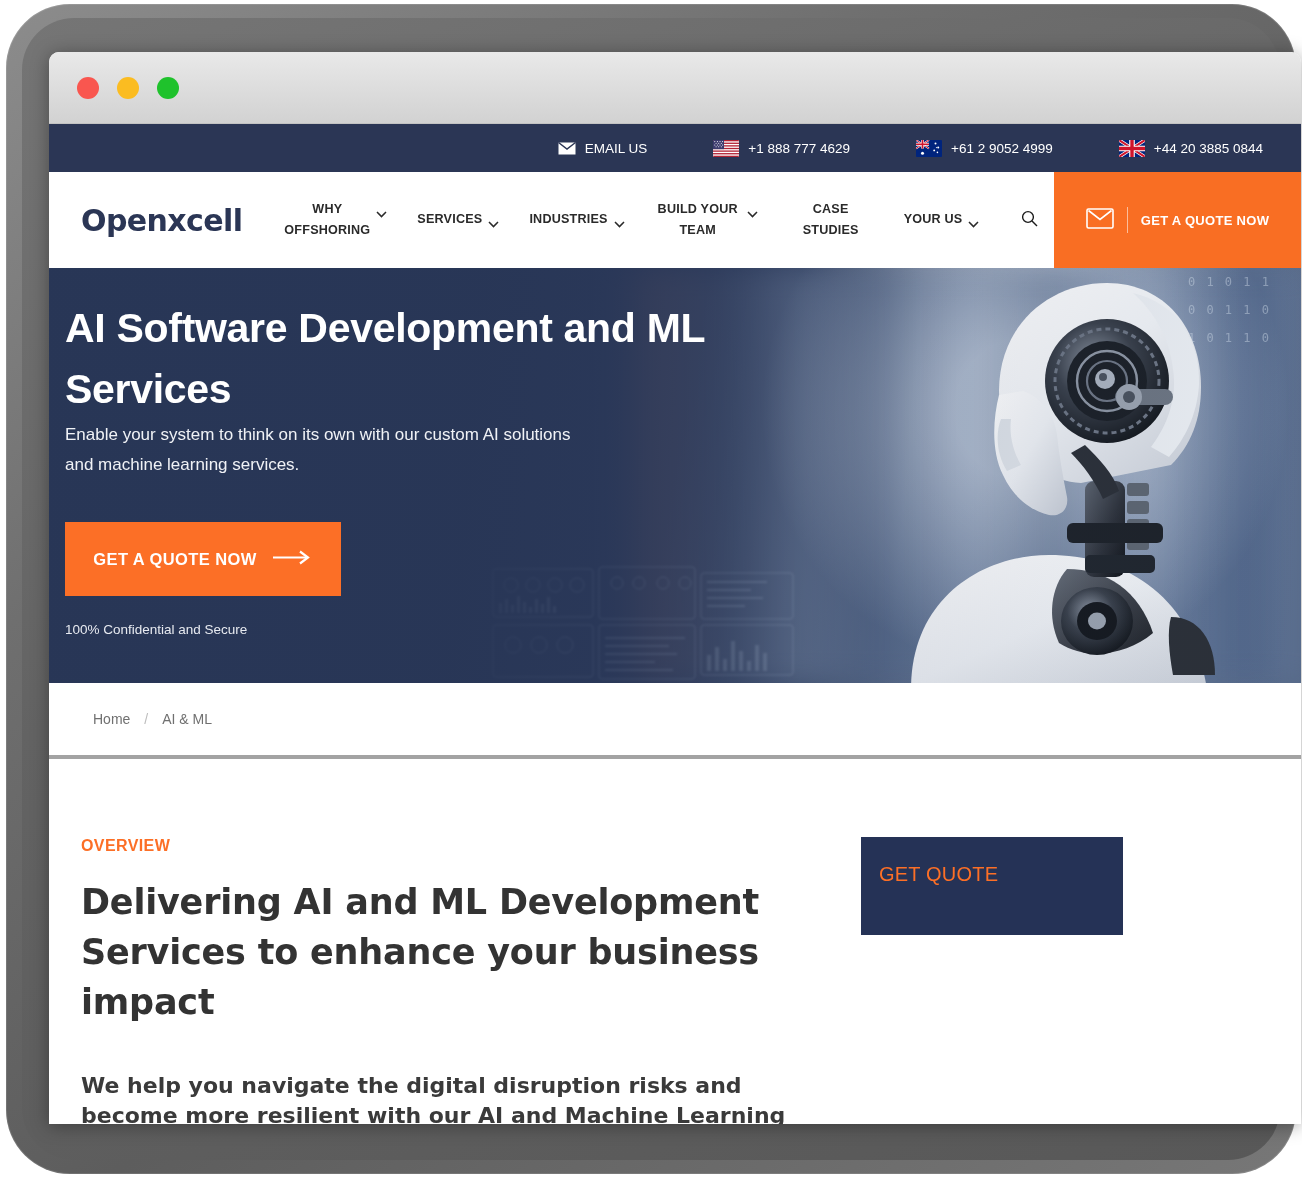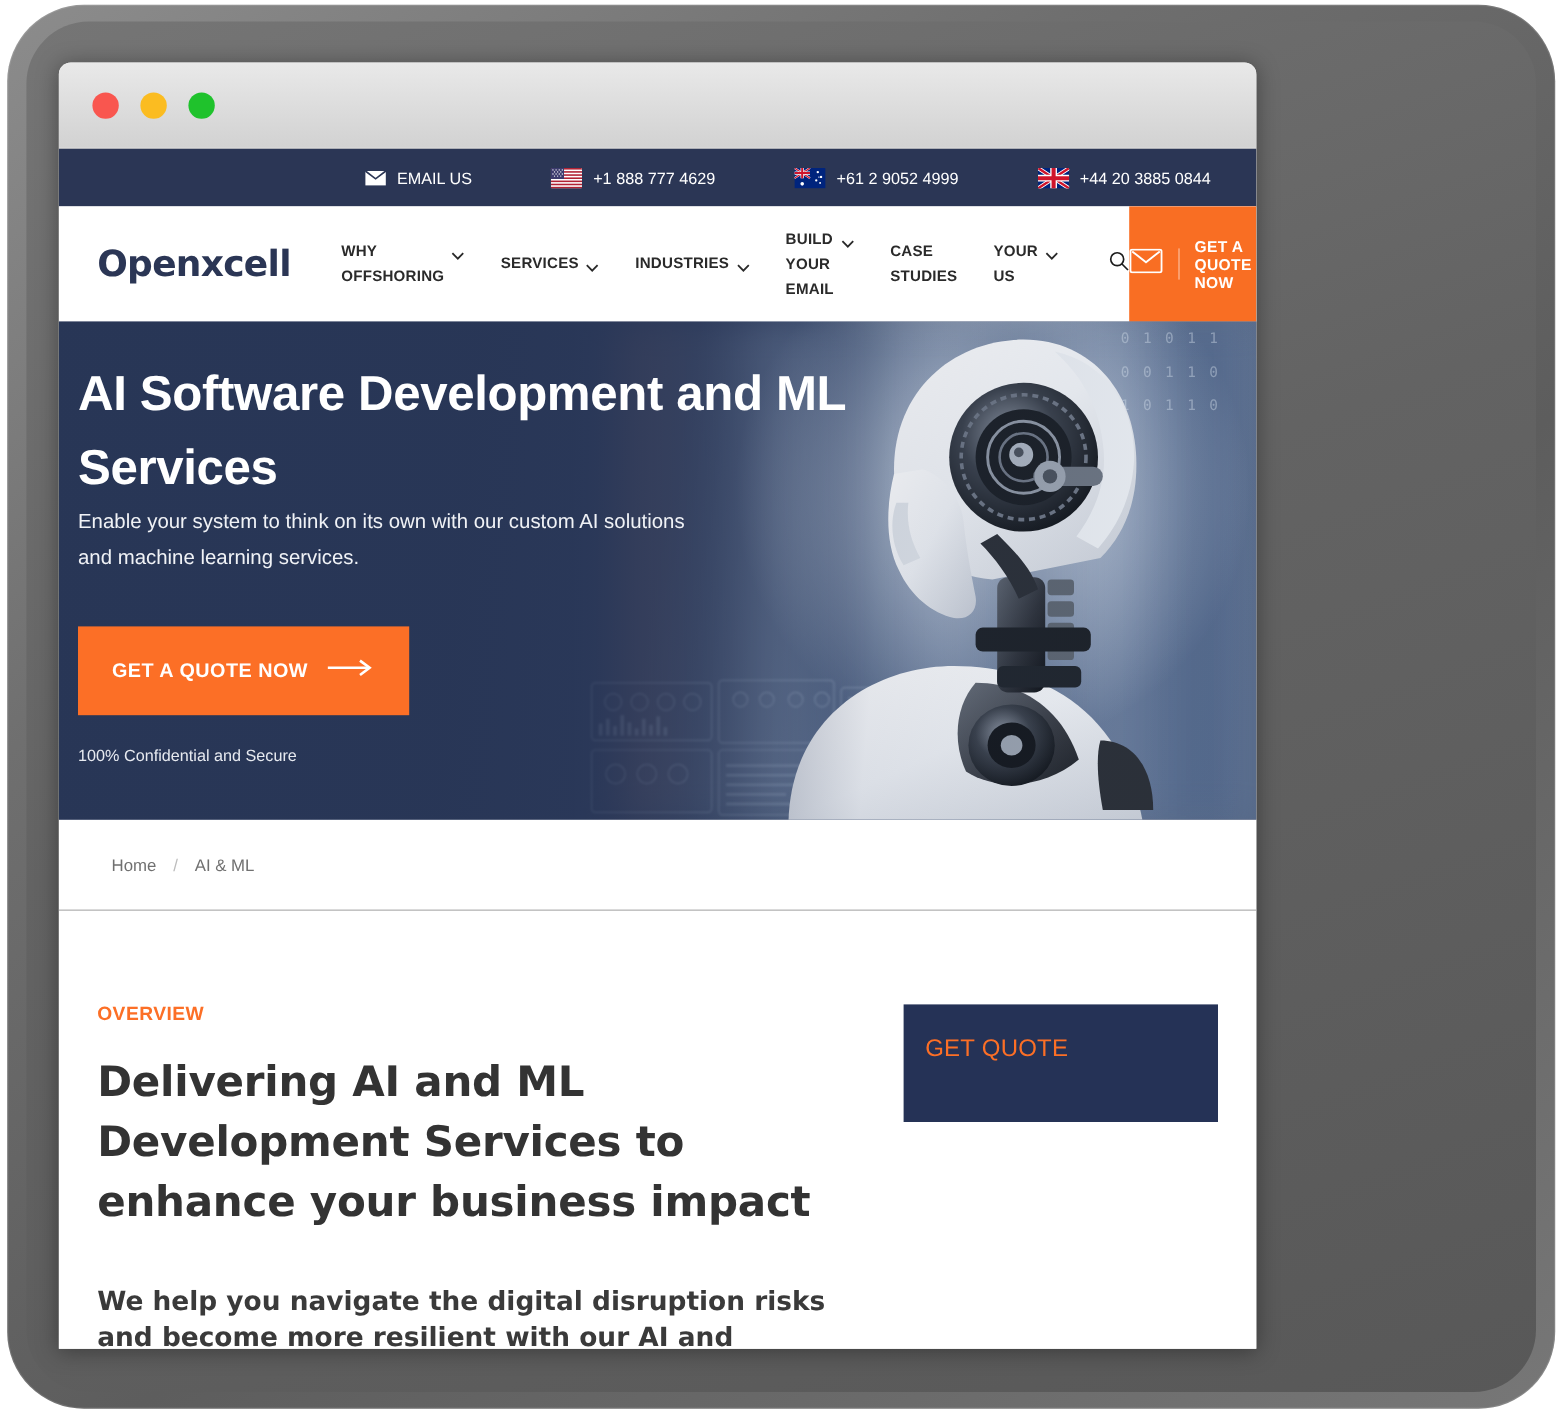--- a/index.html
+++ b/index.html
@@ -32,21 +32,21 @@
     height: 1142px;
     border-radius: 52px;
     background: linear-gradient(160deg, #757575 0%, #636363 45%, #585858 100%);
   }
 
   
   .browser-window {
     position: absolute;
     left: 49px;
     top: 52px;
-    width: 998px;
+    width: 1252px;
     height: 1072px;
     background: #ffffff;
     border-radius: 10px 10px 0 0;
     overflow: hidden;
     box-shadow: 0 2px 18px rgba(0,0,0,0.35);
   }
 
   .titlebar {
     height: 72px;
     background: linear-gradient(180deg, #e9e9e9 0%, #dcdcdc 55%, #d2d2d2 100%);
@@ -101,21 +101,21 @@
   .logo {
     font-size: 30px;
     font-weight: bold;
     color: #2b3655;
     letter-spacing: -0.6px;
     margin-right: 12px;
     cursor: pointer;
     font-family: "DejaVu Sans", sans-serif;
   }
 
-  .menu { display: flex; align-items: center; margin-left: 0; }
+  .menu { display: flex; align-items: center; margin-left: 0; text-align: center; }
   .menu-item {
     display: flex;
     align-items: flex-start;
     gap: 6px;
     margin-left: 30px;
     cursor: pointer;
   }
   .menu-label {
     font-size: 12.6px;
     font-weight: bold;
@@ -261,21 +261,21 @@
     color: #e7eaf0;
   }
 
   
   .breadcrumb {
     height: 76px;
     display: flex;
     align-items: center;
     padding-left: 44px;
     gap: 14px;
-    border-bottom: 1px solid #a3a3a3;
+    border-bottom: 4px solid #a3a3a3;
     font-size: 14px;
     color: #707070;
     background: #ffffff;
   }
   .breadcrumb .crumb { cursor: pointer; }
   .breadcrumb .crumb.current { cursor: default; }
   .breadcrumb .sep { color: #bdbdbd; }
 
   
   .content {
@@ -456,21 +456,21 @@
         <div class="menu-item">
           <span class="menu-label">INDUSTRIES</span>
           <span class="caret">
             <svg width="11" height="7" viewBox="0 0 11 7">
                 <path d="M1 1 L5.5 5.6 L10 1" fill="none" stroke="#2a2a2a" stroke-width="1.5"></path>
               </svg>
           </span>
         </div>
 
         <div class="menu-item">
-          <span class="menu-label">BUILD YOUR EMAIL</span>
+          <span class="menu-label">BUILD YOUR TEAM</span>
           <span class="caret">
             <svg width="11" height="7" viewBox="0 0 11 7">
                 <path d="M1 1 L5.5 5.6 L10 1" fill="none" stroke="#2a2a2a" stroke-width="1.5"></path>
               </svg>
           </span>
         </div>
 
         <div class="menu-item">
           <span class="menu-label">CASE STUDIES</span>
         </div>

